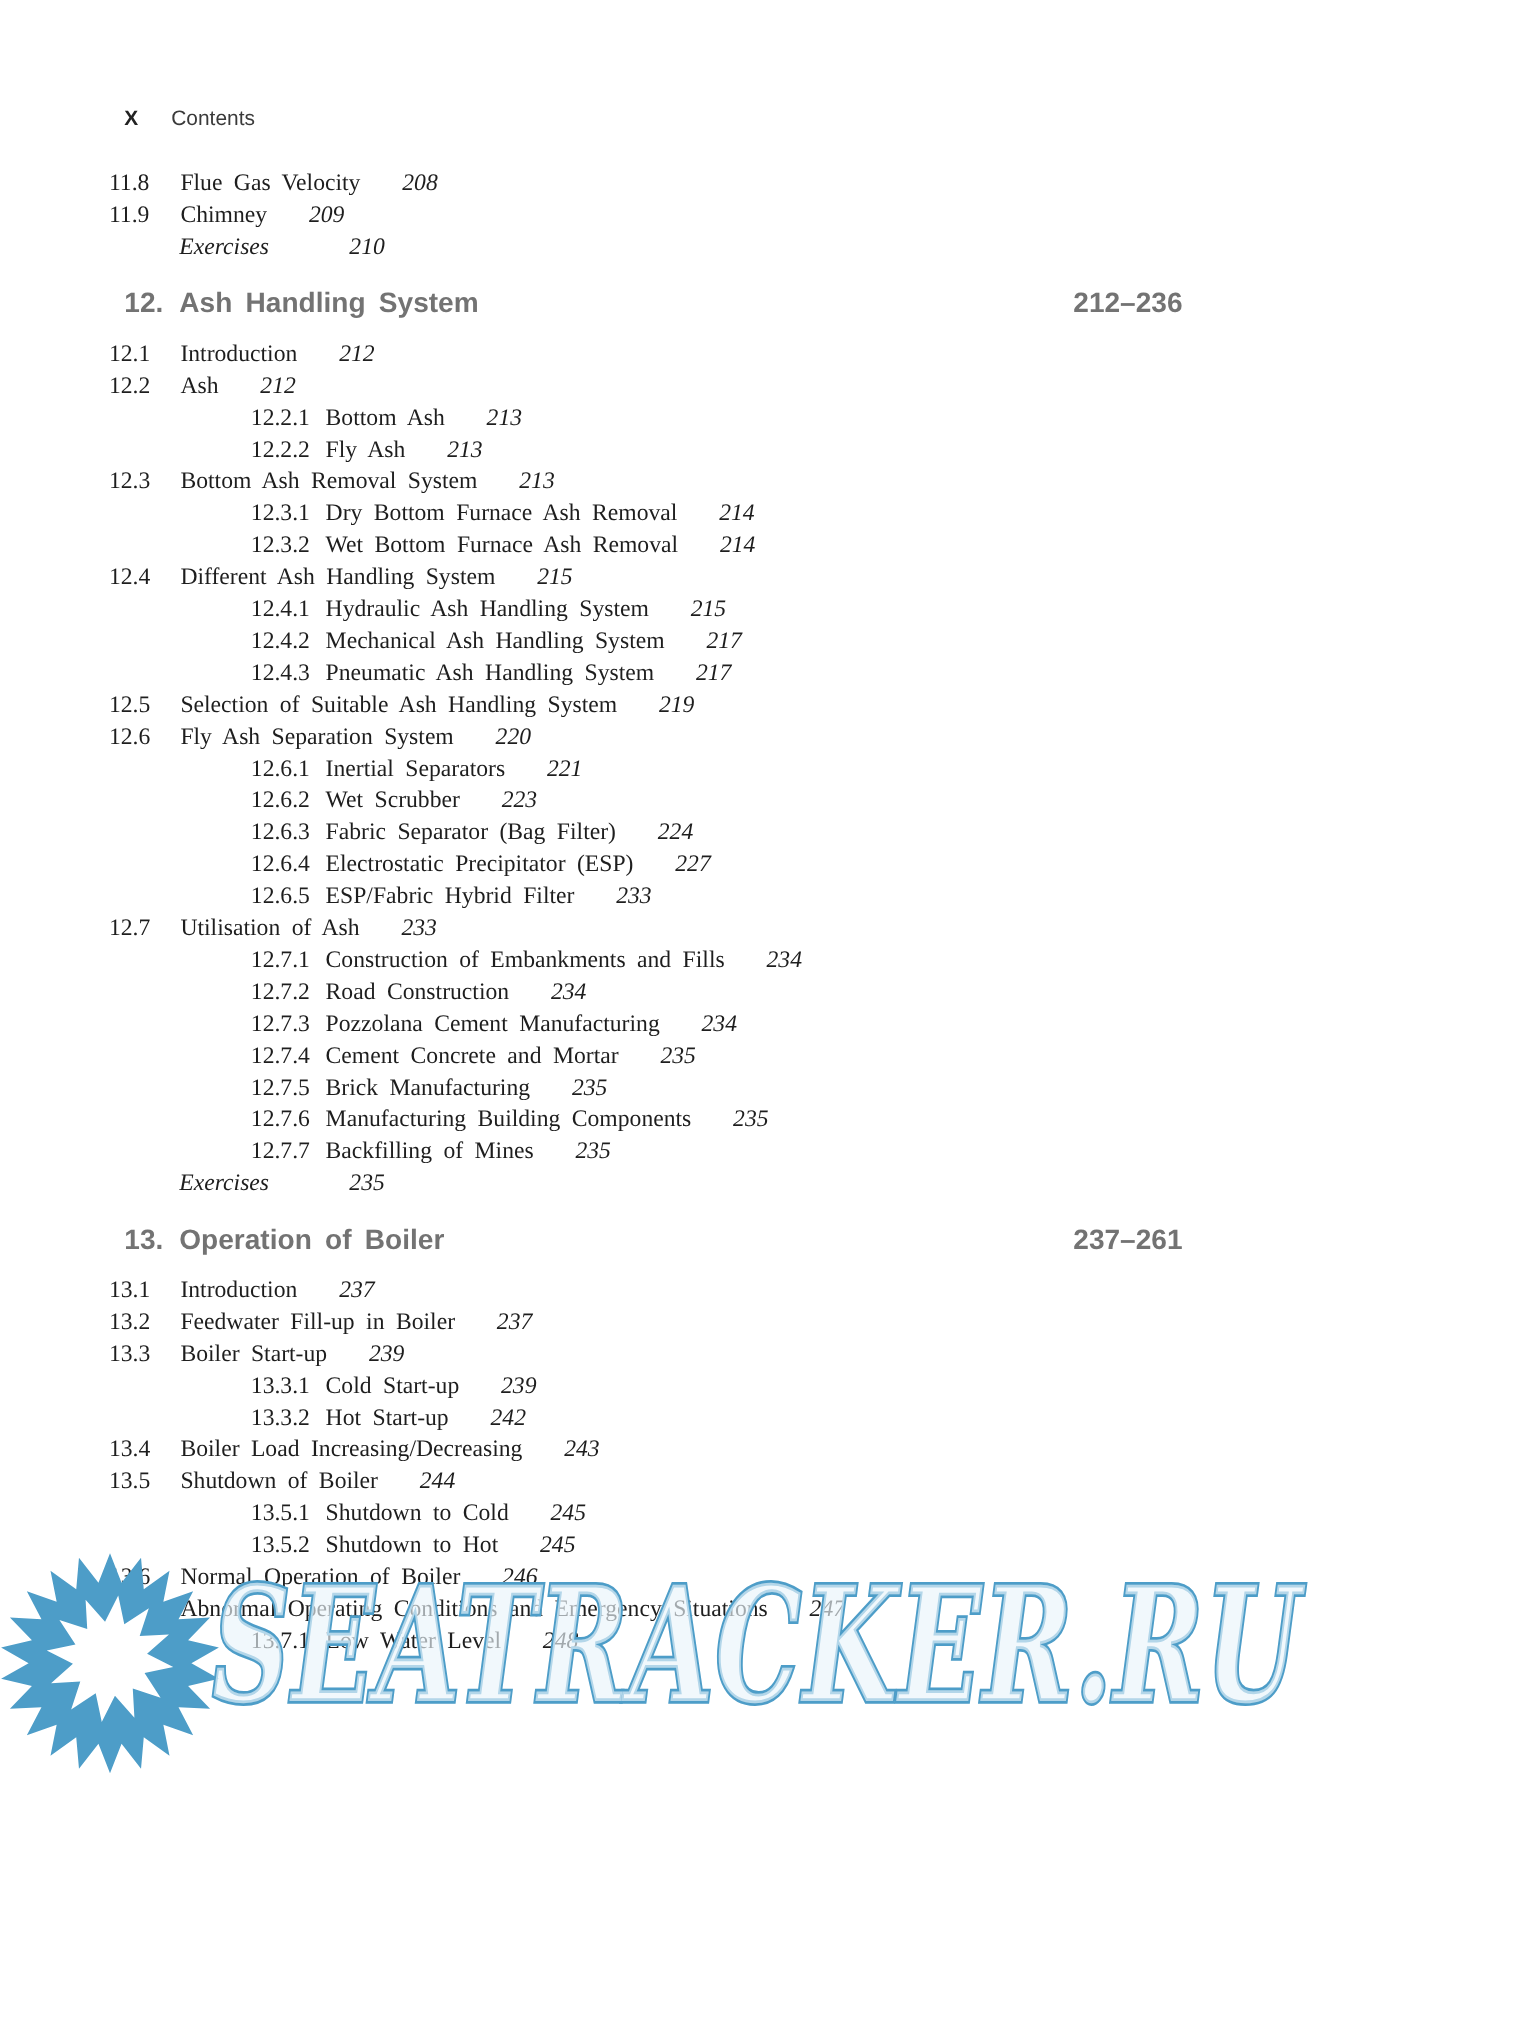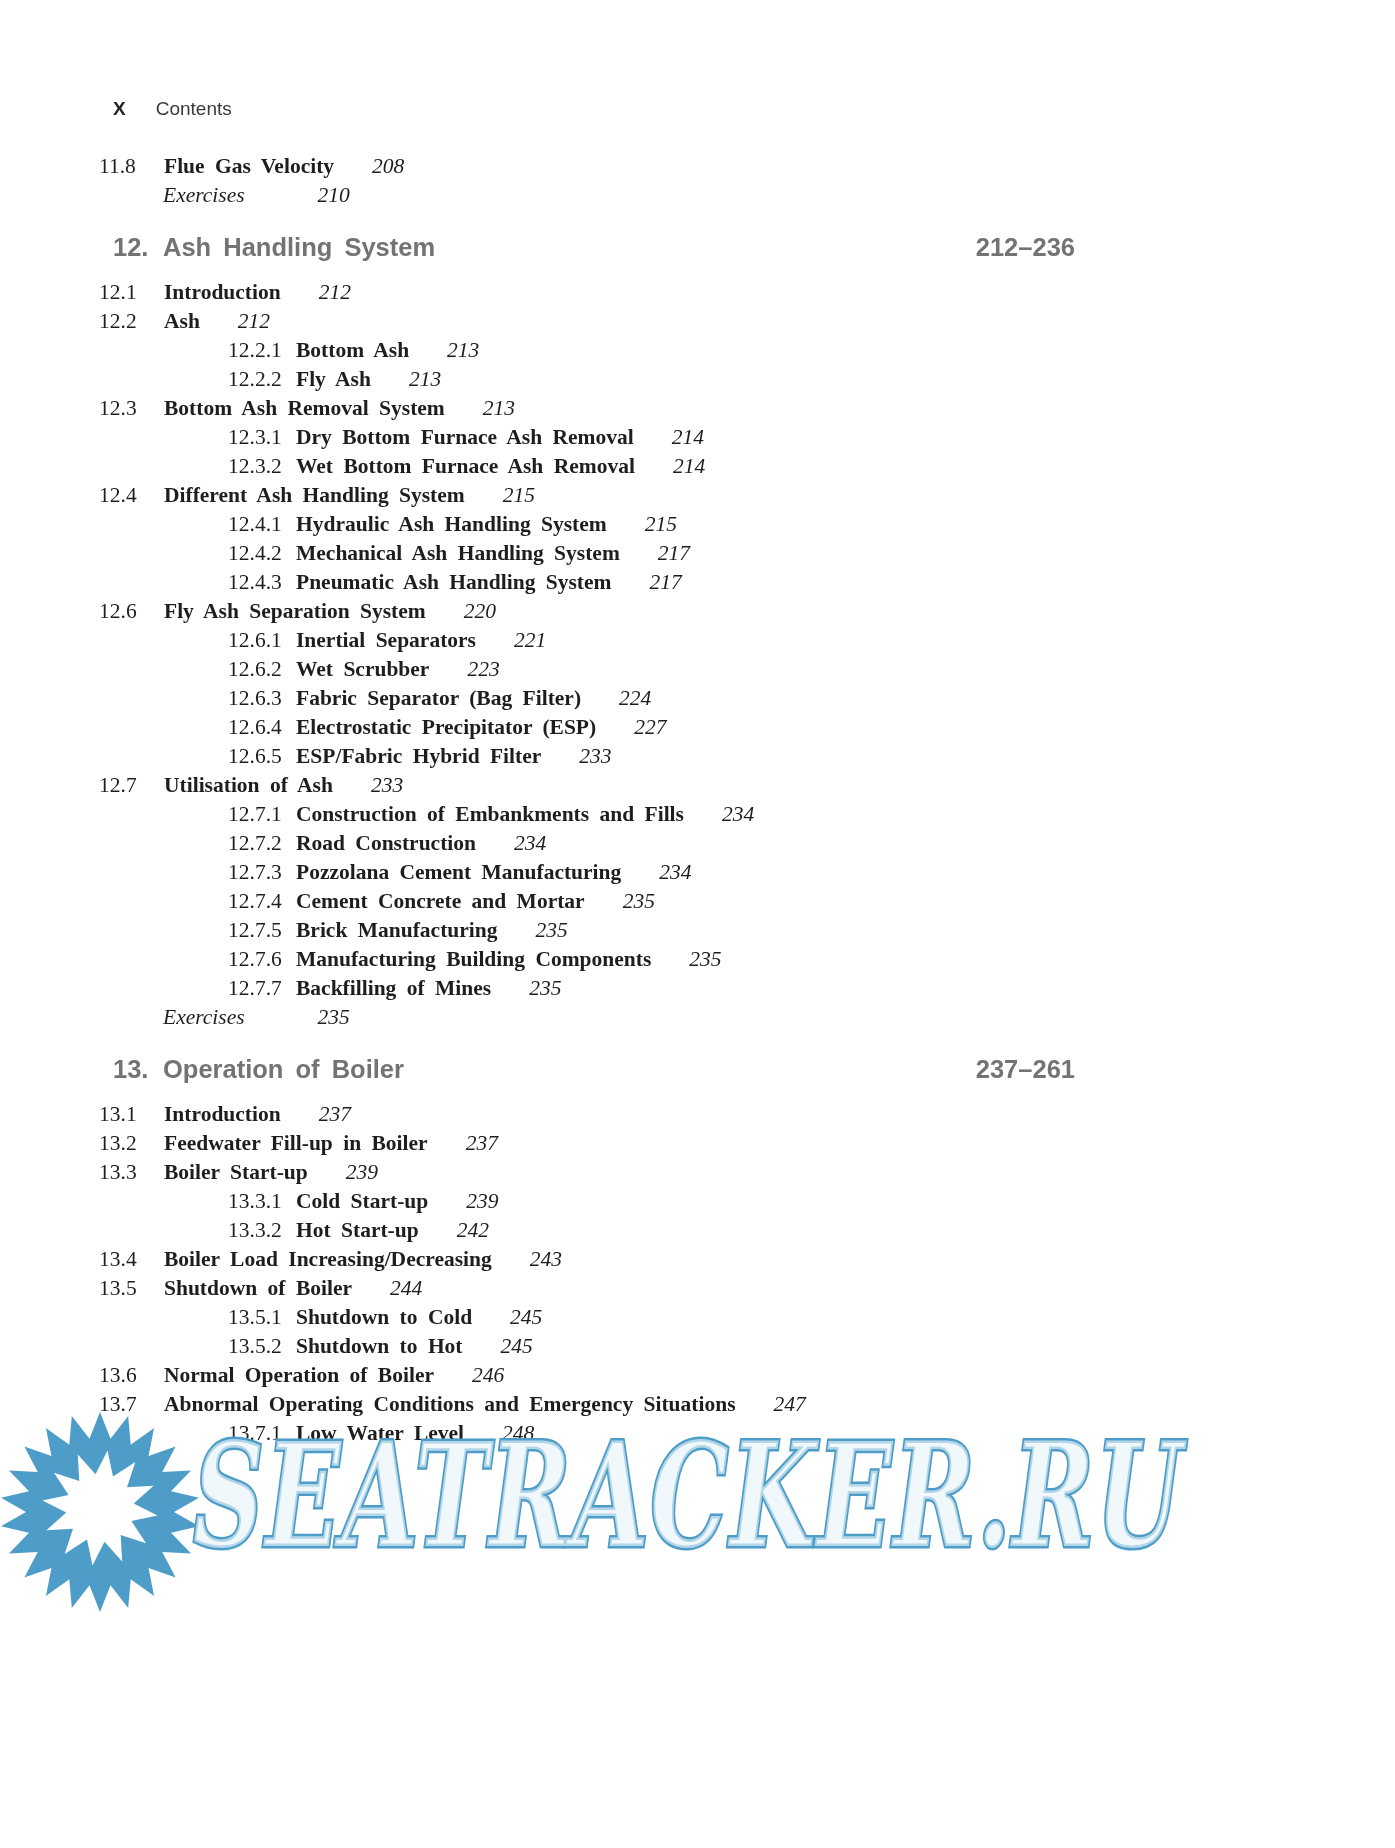--- a/index.html
+++ b/index.html
@@ -28,21 +28,21 @@
   .toc {
     position:absolute;
     top:152px; left:0; right:0;
   }
   .row {
     display:flex;
     align-items:baseline;
     font-size:21.5px;
     line-height:29px;
   }
-  .row .title { word-spacing:5px;font-weight:bold; }
+  .row .title { word-spacing:5px; }
   .row .pg {
     margin-left:38px;
     font-style:italic;
     flex:0 0 auto;
   }
   .entry.l1 { padding-left:99px;align-items:flex-end; }
   .entry.l2 { padding-left:228px; }
   .l1 > .num { flex:0 0 65px; }
   .l2 > .num { flex:0 0 68px; }
   .chapter {
@@ -101,20 +101,25 @@
     <span class="folio">X</span>
     <span class="head-title">Contents</span>
   </div>
 
   <div class="toc" id="toc">
       <div class="row entry l1">
         <span class="num">11.8</span>
         <span class="title">Flue Gas Velocity</span>
         <span class="pg">208</span>
       </div>
+      <div class="row entry l1">
+        <span class="num">11.9</span>
+        <span class="title">Chimney</span>
+        <span class="pg">209</span>
+      </div>
       <div class="row exercises">
         <span class="ex-label">Exercises</span>
         <span class="pg">210</span>
       </div>
       <div class="row chapter">
         <span class="ch-num">12.</span>
         <span class="ch-title title">Ash Handling System</span>
         <span class="ch-pages">212–236</span>
       </div>
       <div class="row entry l1">
@@ -164,20 +169,25 @@
       </div>
       <div class="row entry l2">
         <span class="num">12.4.2</span>
         <span class="title">Mechanical Ash Handling System</span>
         <span class="pg">217</span>
       </div>
       <div class="row entry l2">
         <span class="num">12.4.3</span>
         <span class="title">Pneumatic Ash Handling System</span>
         <span class="pg">217</span>
+      </div>
+      <div class="row entry l1">
+        <span class="num">12.5</span>
+        <span class="title">Selection of Suitable Ash Handling System</span>
+        <span class="pg">219</span>
       </div>
       <div class="row entry l1">
         <span class="num">12.6</span>
         <span class="title">Fly Ash Separation System</span>
         <span class="pg">220</span>
       </div>
       <div class="row entry l2">
         <span class="num">12.6.1</span>
         <span class="title">Inertial Separators</span>
         <span class="pg">221</span>

